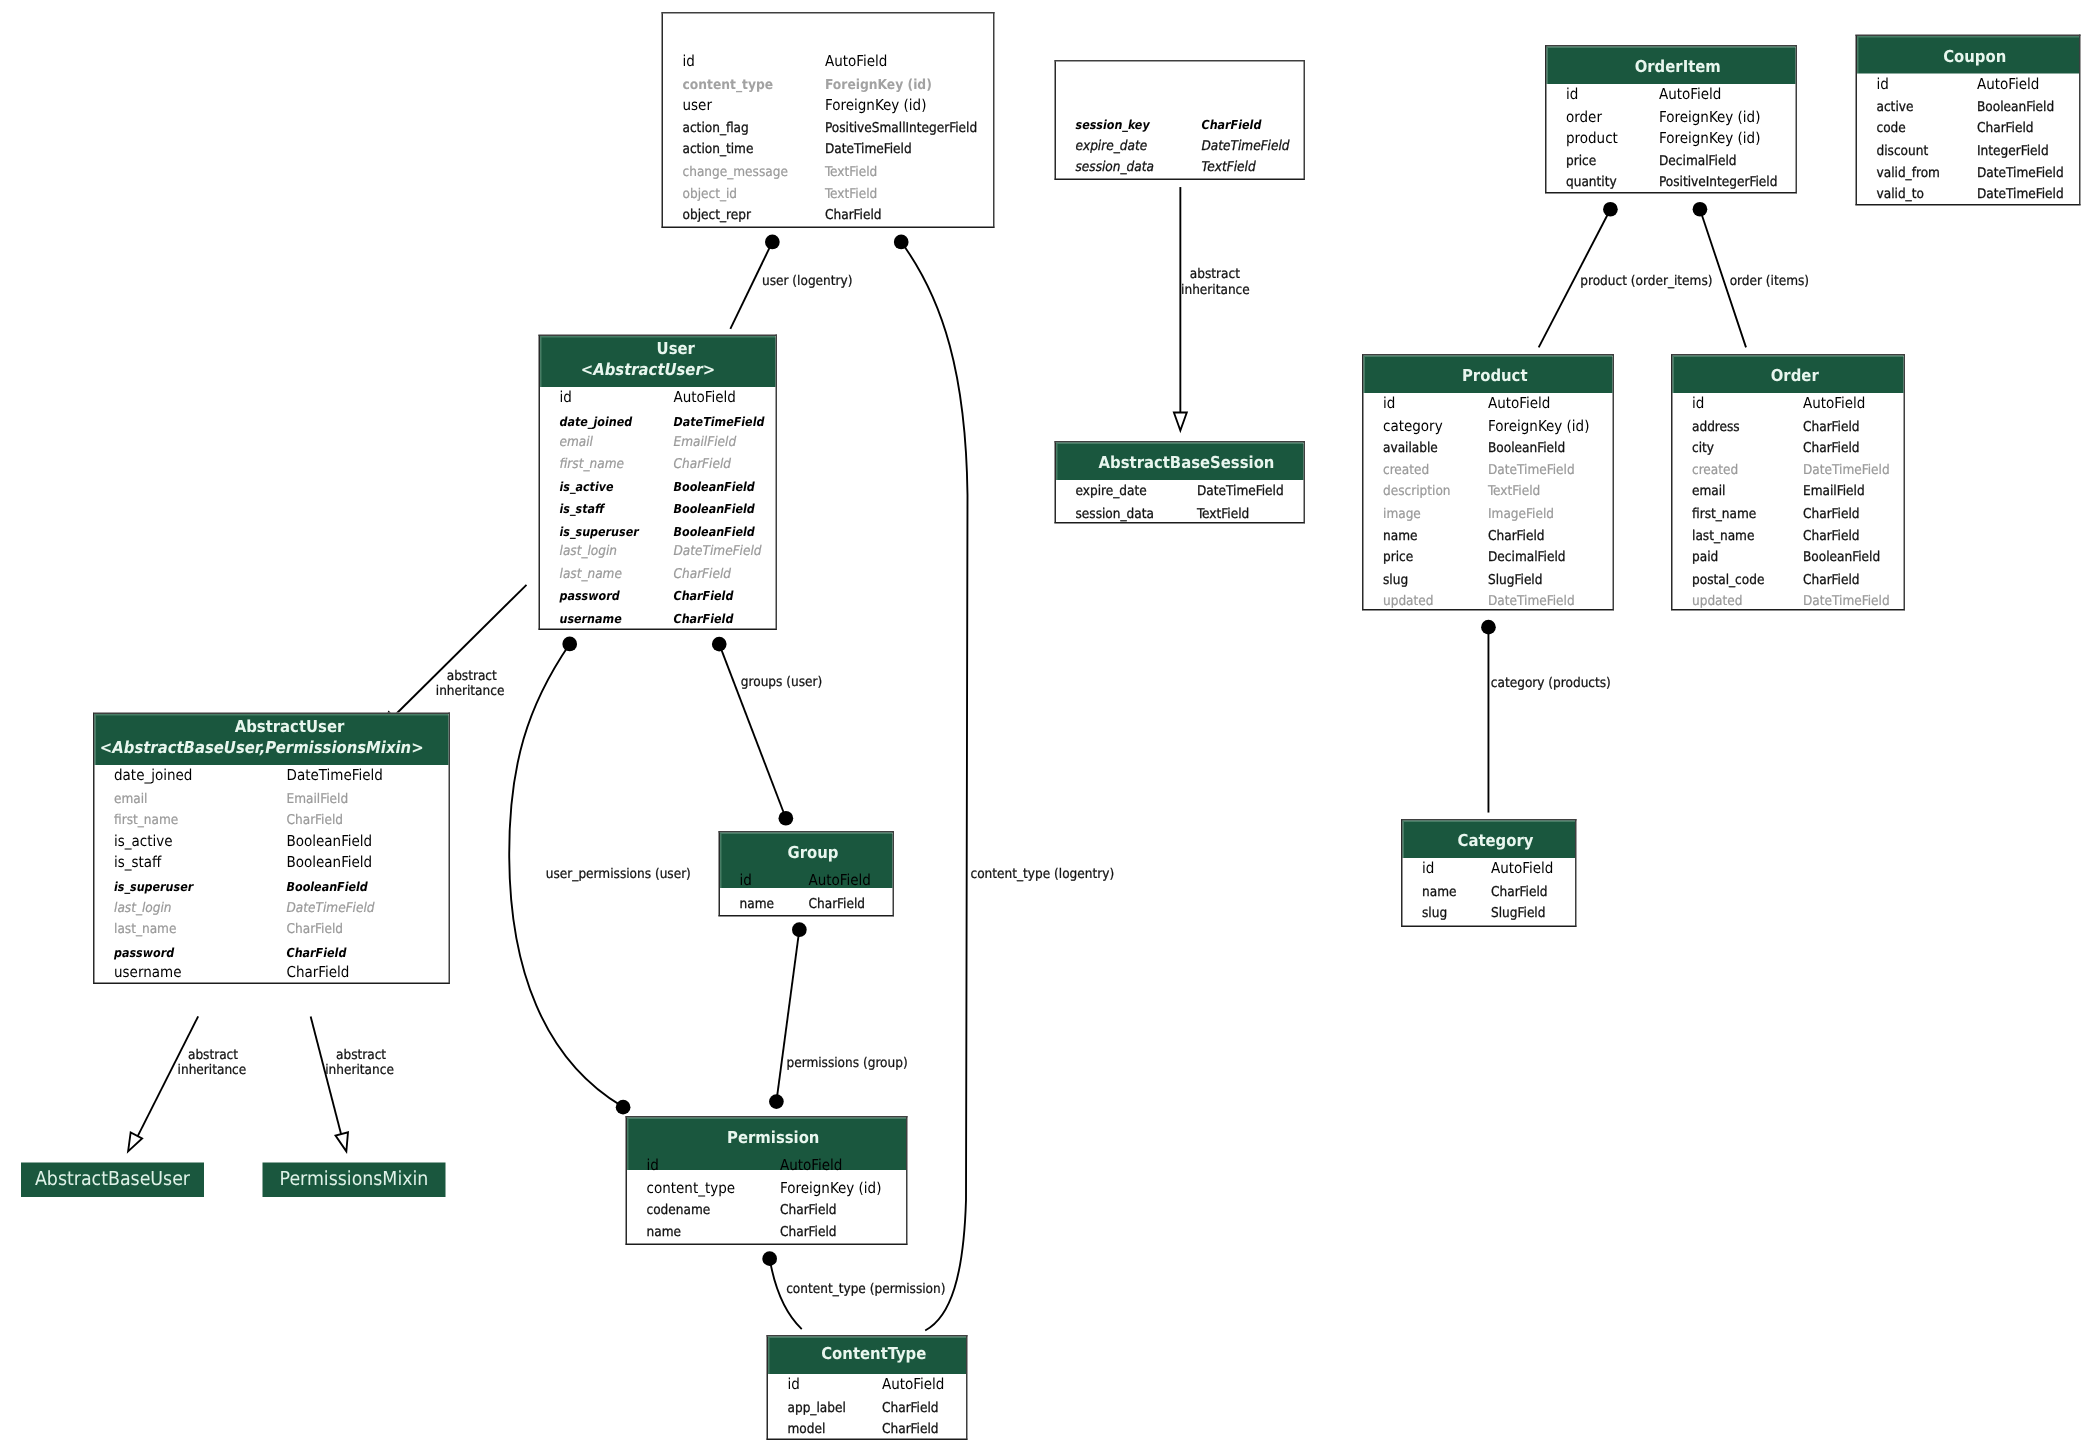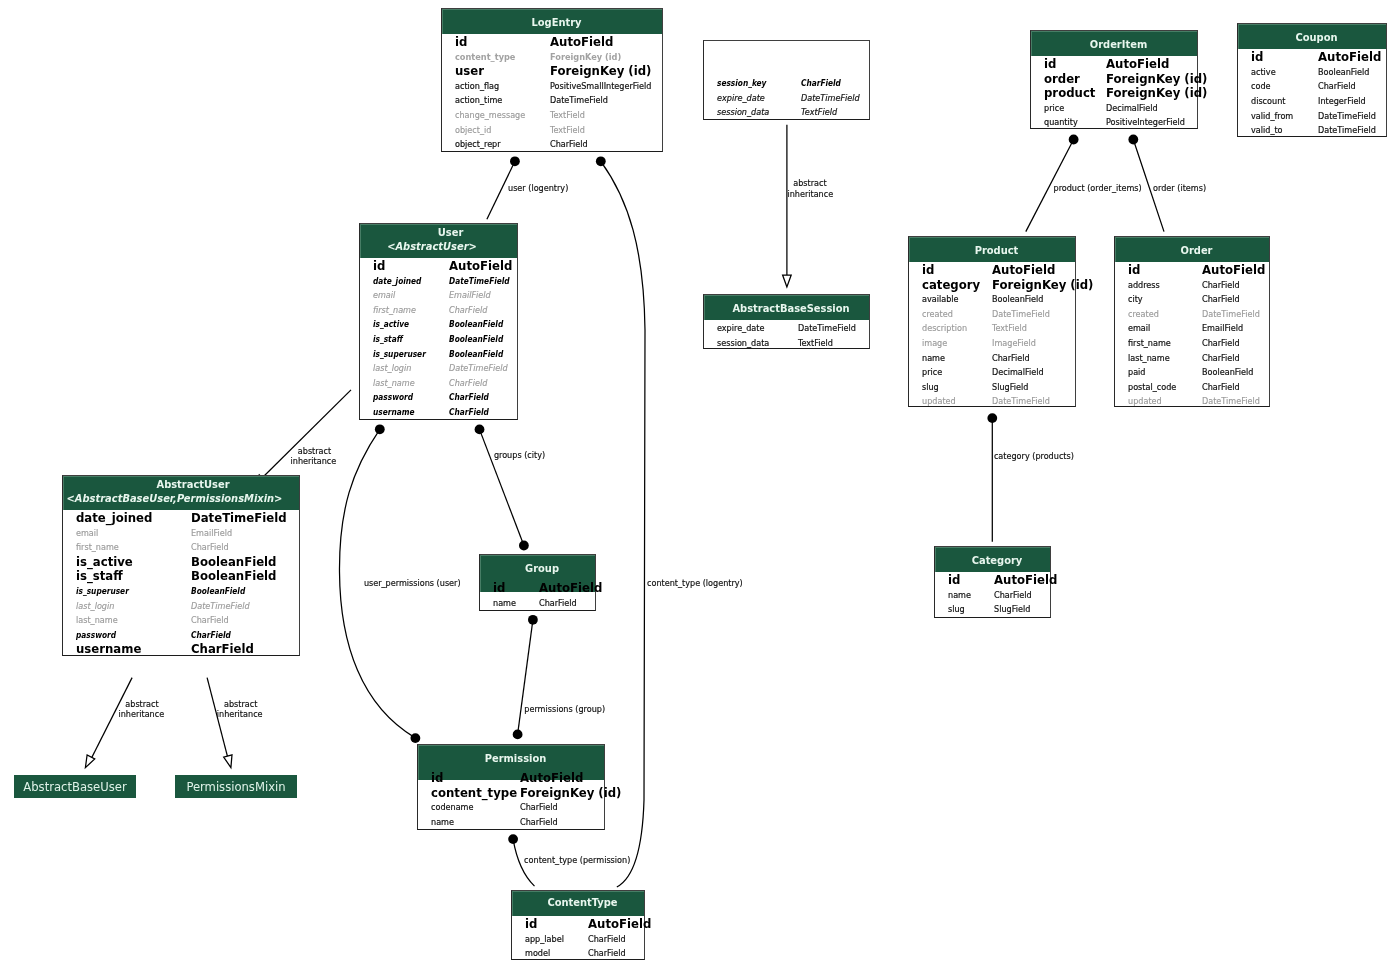--- a/index.html
+++ b/index.html
@@ -12,21 +12,21 @@
        border:1px solid #3f3f3f;border-bottom-color:#1c1c1c;border-left-color:#2a2a2a;}
   .tbl .hdr{position:absolute;left:0;top:0;right:0;background:#1a573e;overflow:hidden;
        box-shadow:inset 1px 1px 0 rgba(190,225,205,0.28);}
   .tbl .hdr .ln{position:absolute;left:0;right:0;text-align:center;color:#e8f6ee;
        font-size:11px;font-weight:bold;line-height:13px;white-space:nowrap;}
   .tbl .hdr .base{font-style:italic;}
   .tbl .body{position:absolute;left:0;right:0;}
   .row{position:absolute;left:0;right:0;height:14.6px;white-space:nowrap;}
   .fn{position:absolute;left:13px;top:0;font-size:9px;line-height:14.6px;}
   .ft{position:absolute;top:0;font-size:9px;line-height:14.6px;}
-  .s-b{font-weight:bold;color:#000;font-size:13px;}
+  .s-b{font-weight:normal;color:#000;font-size:10px;}
   .s-bi{font-weight:bold;color:#000;font-size:8.25px;font-style:italic;}
   .s-n{font-weight:normal;color:#101010;-webkit-text-stroke:0.18px #101010;}
   .s-ni{font-weight:normal;color:#101010;font-style:italic;-webkit-text-stroke:0.18px #101010;}
   .s-m{font-weight:normal;color:#9a9a9a;-webkit-text-stroke:0.14px #9a9a9a;}
   .s-mi{font-weight:normal;color:#9a9a9a;font-style:italic;-webkit-text-stroke:0.14px #9a9a9a;}
   .s-mb{font-weight:bold;color:#a2a2a2;font-size:9.15px;}
   .plainbox{position:absolute;box-sizing:border-box;background:#1a573e;color:#dff2e8;
        text-align:center;font-size:12.9px;font-weight:normal;white-space:nowrap;}
   .elabel{position:absolute;font-size:9px;color:#111111;white-space:nowrap;line-height:11.5px;
        -webkit-text-stroke:0.16px #111111;}
@@ -61,23 +61,20 @@
       <path d="M 253.7,486.3 L 259.19821607435233,474.7995817467479 L 265.25101398995366,480.9088891864576 Z" fill="#ffffff" stroke="#000000" stroke-width="1.25" stroke-linejoin="miter"></path>
       <path d="M 786.9,124.7 L 786.9,284" fill="none" stroke="#000000" stroke-width="1.25"></path>
       <path d="M 786.9,287 L 782.6,275 L 791.1999999999999,275 Z" fill="#ffffff" stroke="#000000" stroke-width="1.25" stroke-linejoin="miter"></path>
       <path d="M 132.1,677.6 L 88.2,764.6" fill="none" stroke="#000000" stroke-width="1.25"></path>
       <path d="M 85.4,767.6 L 87.1101481578482,754.968080380314 L 94.74368145758585,758.9290359925112 Z" fill="#ffffff" stroke="#000000" stroke-width="1.25" stroke-linejoin="miter"></path>
       <path d="M 207.1,677.6 L 229.4,763.8" fill="none" stroke="#000000" stroke-width="1.25"></path>
       <path d="M 230.9,767.6 L 223.6750225547241,757.0981096503889 L 231.98922496721823,754.8994650124183 Z" fill="#ffffff" stroke="#000000" stroke-width="1.25" stroke-linejoin="miter"></path>
     </svg>
   <div id="nodes">
       <div class="tbl" style="left: 441px; top: 8px; width: 222px; height: 144px;">
-        <div class="hdr" style="height: 25px;">
-          <div class="ln" style="top: 6.5px; margin-left: 9px;">LogEntry</div>
-        </div>
         <div class="body" style="top: 26px; height: 117px;">
           <div class="row" style="top: 0px;">
             <span class="fn s-b">id</span>
             <span class="ft s-b" style="left: 108px;">AutoField</span>
           </div>
           <div class="row" style="top: 14.6px;">
             <span class="fn s-mb">content_type</span>
             <span class="ft s-mb" style="left: 108px;">ForeignKey (id)</span>
           </div>
           <div class="row" style="top: 29.2px;">
@@ -465,21 +462,21 @@
           </div>
         </div>
       </div>
       <div class="plainbox" style="left: 14px; top: 775px; width: 122px; height: 23px; line-height: 23px;">AbstractBaseUser</div>
       <div class="plainbox" style="left: 175px; top: 775px; width: 122px; height: 23px; line-height: 23px;">PermissionsMixin</div>
     </div>
   <div id="labels">
       <div class="elabel" style="left: 508px; top: 182.9px;">user (logentry)</div>
       <div class="elabel" style="left: 647px; top: 577.9px;">content_type (logentry)</div>
       <div class="elabel" style="left: 363.9px; top: 577.9px;">user_permissions (user)</div>
-      <div class="elabel" style="left: 493.9px; top: 450.1px;">groups (city)</div>
+      <div class="elabel" style="left: 493.9px; top: 450.1px;">groups (user)</div>
       <div class="elabel" style="left: 524.3px; top: 704.4px;">permissions (group)</div>
       <div class="elabel" style="left: 524.1px; top: 854.8px;">content_type (permission)</div>
       <div class="elabel" style="left: 1053.5px; top: 182.8px;">product (order_items)</div>
       <div class="elabel" style="left: 1153.1px; top: 182.8px;">order (items)</div>
       <div class="elabel" style="left: 993.9px; top: 451px;">category (products)</div>
       <div class="elabel" style="left: 297.8px; top: 445.5px;">abstract</div>
       <div class="elabel" style="left: 290.5px; top: 456.2px;">inheritance</div>
       <div class="elabel" style="left: 793.2px; top: 178.3px;">abstract</div>
       <div class="elabel" style="left: 787.4px; top: 188.5px;">inheritance</div>
       <div class="elabel" style="left: 125.3px; top: 698.7px;">abstract</div>

